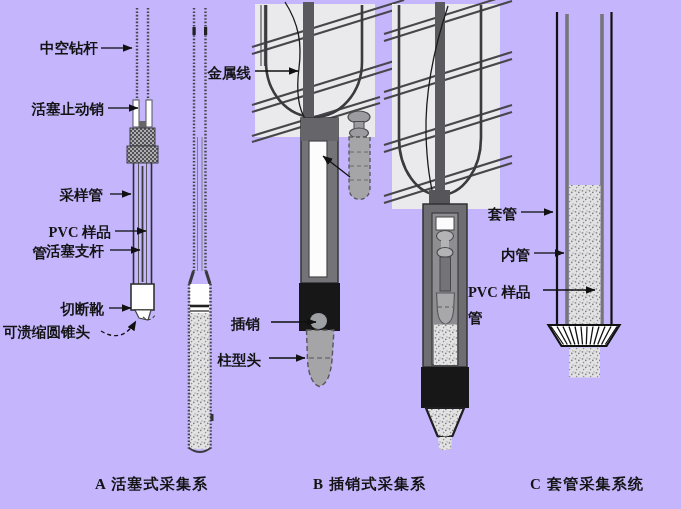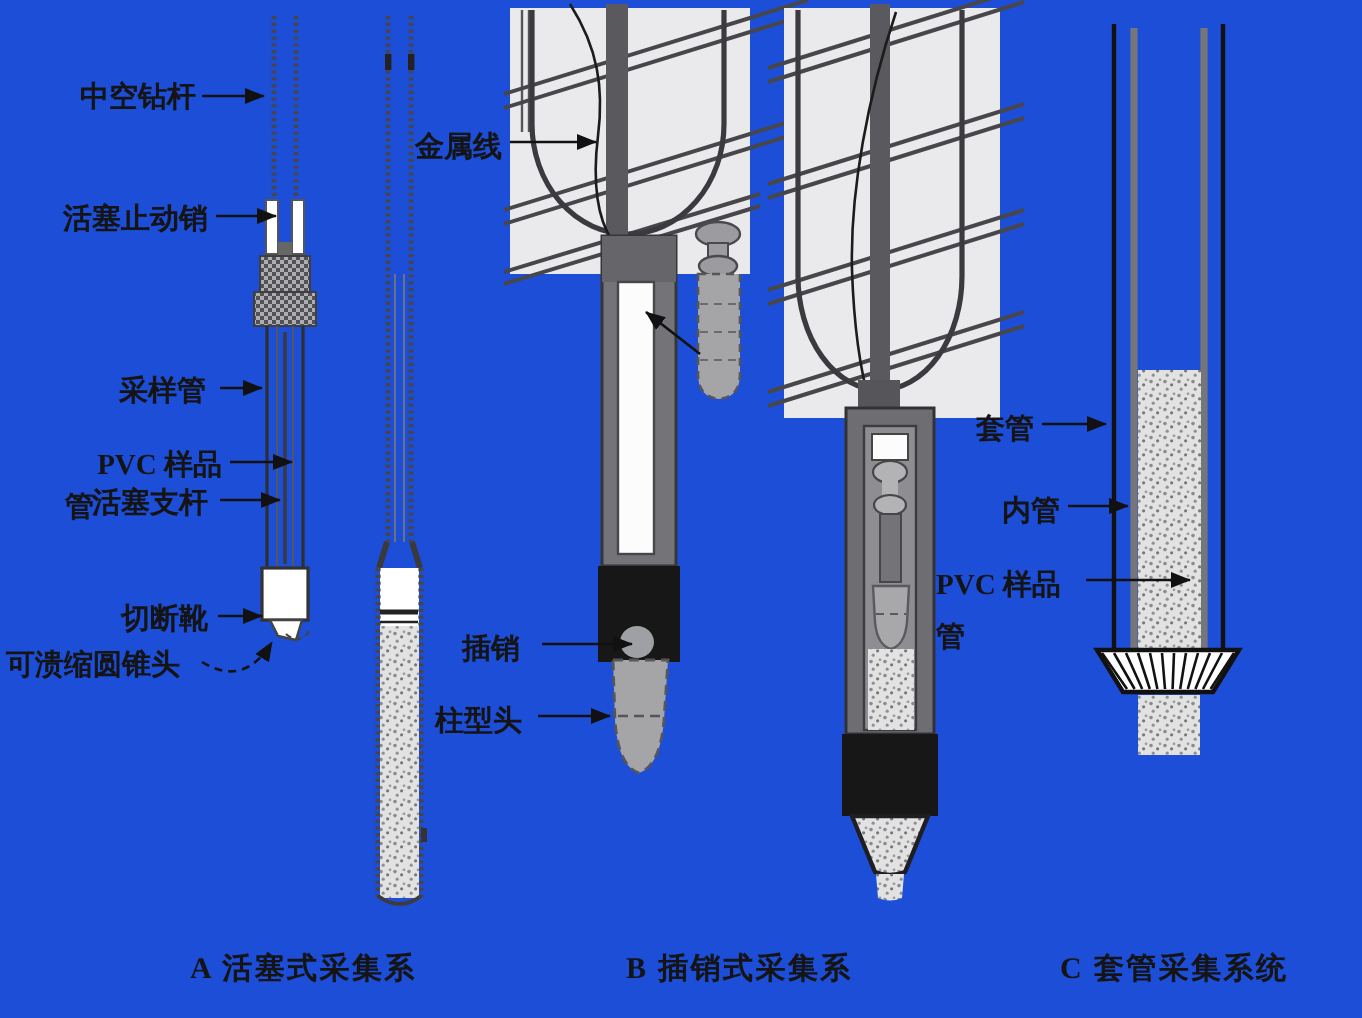--- a/index.html
+++ b/index.html
@@ -1,16 +1,16 @@
 <!DOCTYPE html>
 <html><head>
 <meta charset="utf-8">
 <style>
   html,body{margin:0;padding:0;background:#ffffff;}
-  .stage{position:relative;width:681px;height:509px;background:#1d4ed8;overflow:hidden;
+  .stage{position:relative;width:681px;height:509px;background:#c4b5fd;overflow:hidden;
          font-family:"Liberation Serif", serif;}
   svg{display:block;}
   .lbl{font-family:"Liberation Serif", serif;font-weight:bold;font-size:14.5px;fill:#141414;}
   .cap{font-family:"Liberation Serif", serif;font-weight:bold;font-size:15px;letter-spacing:1.2px;fill:#141414;}
 </style>
 </head>
 <body>
 
 <div class="stage">
 <svg width="681" height="509" viewBox="0 0 681 509">

